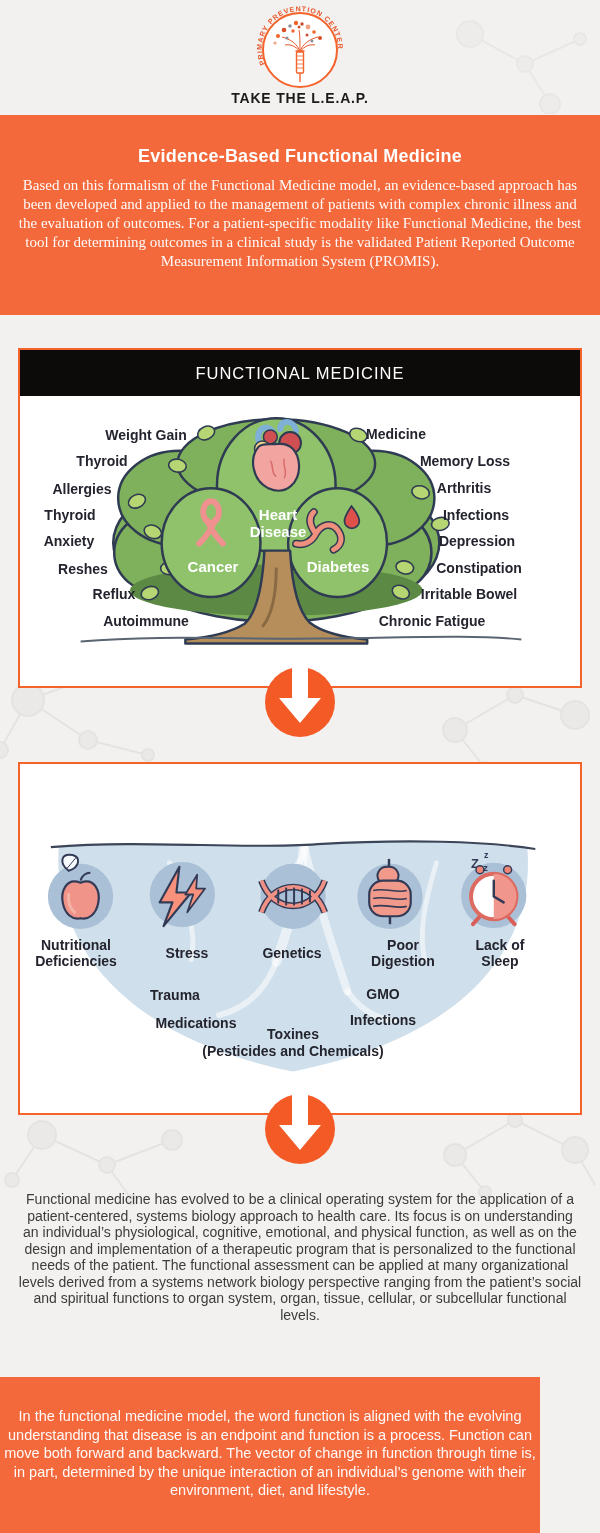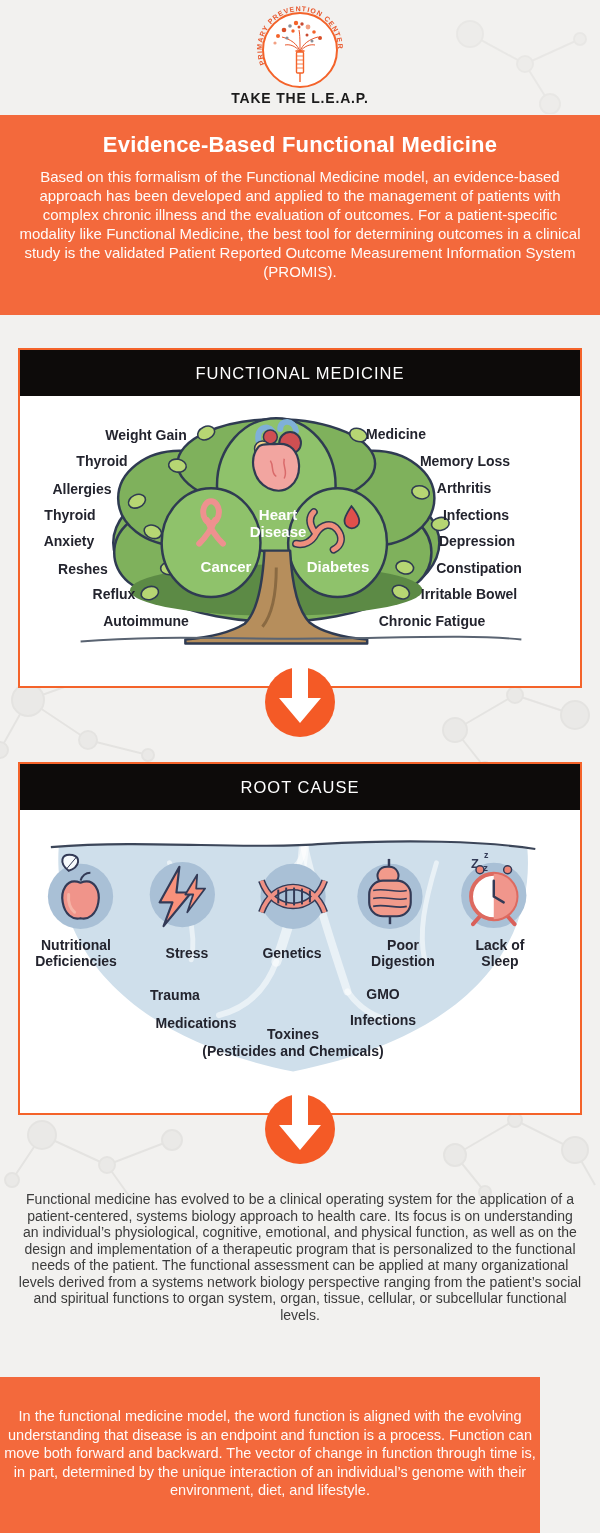--- a/index.html
+++ b/index.html
@@ -6,22 +6,22 @@
   body{font-family:"Liberation Sans","DejaVu Sans",sans-serif;}
   .page{position:relative;width:600px;height:1533px;background:#F2F1EF;overflow:hidden;}
   .molecule{position:absolute;opacity:.6;}
   
   .logo-wrap{position:absolute;top:2px;left:200px;width:200px;height:92px;}
   .tagline{position:absolute;top:90px;left:0;width:600px;text-align:center;
     font-size:14px;font-weight:700;letter-spacing:.8px;color:#1b1b1b;}
   
   .banner{position:absolute;top:115px;left:0;width:600px;height:200px;background:#F3693C;
     text-align:center;color:#fff;}
-  .banner h1{margin:17px 10px 9px;font-size:22px;font-weight:700;letter-spacing:.2px;}
-  .banner p{margin:0 auto;width:572px;font-size:15px;line-height:19px;color:rgba(255,255,255,.97);}
+  .banner h1{margin:31px 10px 9px;font-size:18px;font-weight:700;letter-spacing:.2px;}
+  .banner p{margin:0 auto;width:572px;font-size:15px;line-height:19px;color:rgba(255,255,255,.97);font-family:Liberation Serif, serif;}
   
   .card{position:absolute;left:18px;width:560px;background:#fff;border:2px solid #F4632A;}
   .card-header{height:46px;background:#0D0B0A;display:flex;align-items:center;justify-content:center;
     color:#fff;font-size:16.5px;font-weight:500;letter-spacing:1px;}
   .fm-card{top:348px;height:336px;}
   .rc-card{top:762px;height:349px;}
   .card svg.scene{position:absolute;left:0;top:0;}
   
   .lbl{position:absolute;transform:translate(-50%,-50%);font-size:14px;font-weight:700;
     color:#23242E;white-space:nowrap;text-align:center;line-height:1.16;}
@@ -230,21 +230,21 @@
     <div class="lbl" style="left:376px;top:84px">Medicine</div>
     <div class="lbl" style="left:445px;top:111px">Memory Loss</div>
     <div class="lbl" style="left:444px;top:138px">Arthritis</div>
     <div class="lbl" style="left:456px;top:165px">Infections</div>
     <div class="lbl" style="left:457px;top:191px">Depression</div>
     <div class="lbl" style="left:459px;top:218px">Constipation</div>
     <div class="lbl" style="left:449px;top:244px">Irritable Bowel</div>
     <div class="lbl" style="left:412px;top:271px">Chronic Fatigue</div>
 
     <div class="lbl wrap tree-lbl" style="left:258px;top:173px;width:74px">Heart Disease</div>
-    <div class="lbl tree-lbl" style="left:206px;top:217px">Cancer</div>
+    <div class="lbl tree-lbl" style="left:193px;top:217px">Cancer</div>
     <div class="lbl tree-lbl" style="left:318px;top:217px">Diabetes</div>
   </section>
 
   <div class="arrow arrow-1">
     <svg width="72" height="72" viewBox="-36 -36 72 72">
       <circle cx="0" cy="0" r="35" fill="#F45A26"></circle>
       <path d="M -8 -35 L 8 -35 L 8 -4 L 21 -4 L 0 21 L -21 -4 L -8 -4 Z" fill="#ffffff"></path>
     </svg>
   </div>
 
@@ -317,21 +317,20 @@
         <text x="455" y="105" font-size="13" font-weight="700" fill="#333A56">Z</text>
         <text x="467" y="108" font-size="10" font-weight="700" fill="#333A56">z</text>
         <circle cx="464" cy="107" r="4" fill="#EE8576" stroke="#333A56" stroke-width="1.5"></circle>
         <circle cx="492" cy="107" r="4" fill="#EE8576" stroke="#333A56" stroke-width="1.5"></circle>
         <path d="M 464 154 L 457 162 M 492 154 L 499 162" stroke="#D9605A" stroke-width="4" stroke-linecap="round"></path>
         <circle cx="478" cy="134" r="23" fill="#ffffff" stroke="#DD6A60" stroke-width="4"></circle>
         <path d="M 478 111 A 23 23 0 0 1 478 157 Z" fill="#F0968C"></path>
         <path d="M 478 134 L 478 118 M 478 134 L 488 140" stroke="#333A56" stroke-width="2.5" stroke-linecap="round"></path>
       </g>
     </svg>
-    <div class="card-header">ROOT CAUSE</div>
 
     <div class="lbl wrap" style="left:56px;top:189px;width:112px">Nutritional Deficiencies</div>
     <div class="lbl" style="left:167px;top:189px">Stress</div>
     <div class="lbl" style="left:272px;top:189px">Genetics</div>
     <div class="lbl wrap" style="left:383px;top:189px;width:84px">Poor Digestion</div>
     <div class="lbl wrap" style="left:480px;top:189px;width:64px">Lack of Sleep</div>
 
     <div class="lbl" style="left:155px;top:231px">Trauma</div>
     <div class="lbl" style="left:363px;top:230px">GMO</div>
     <div class="lbl" style="left:176px;top:259px">Medications</div>

